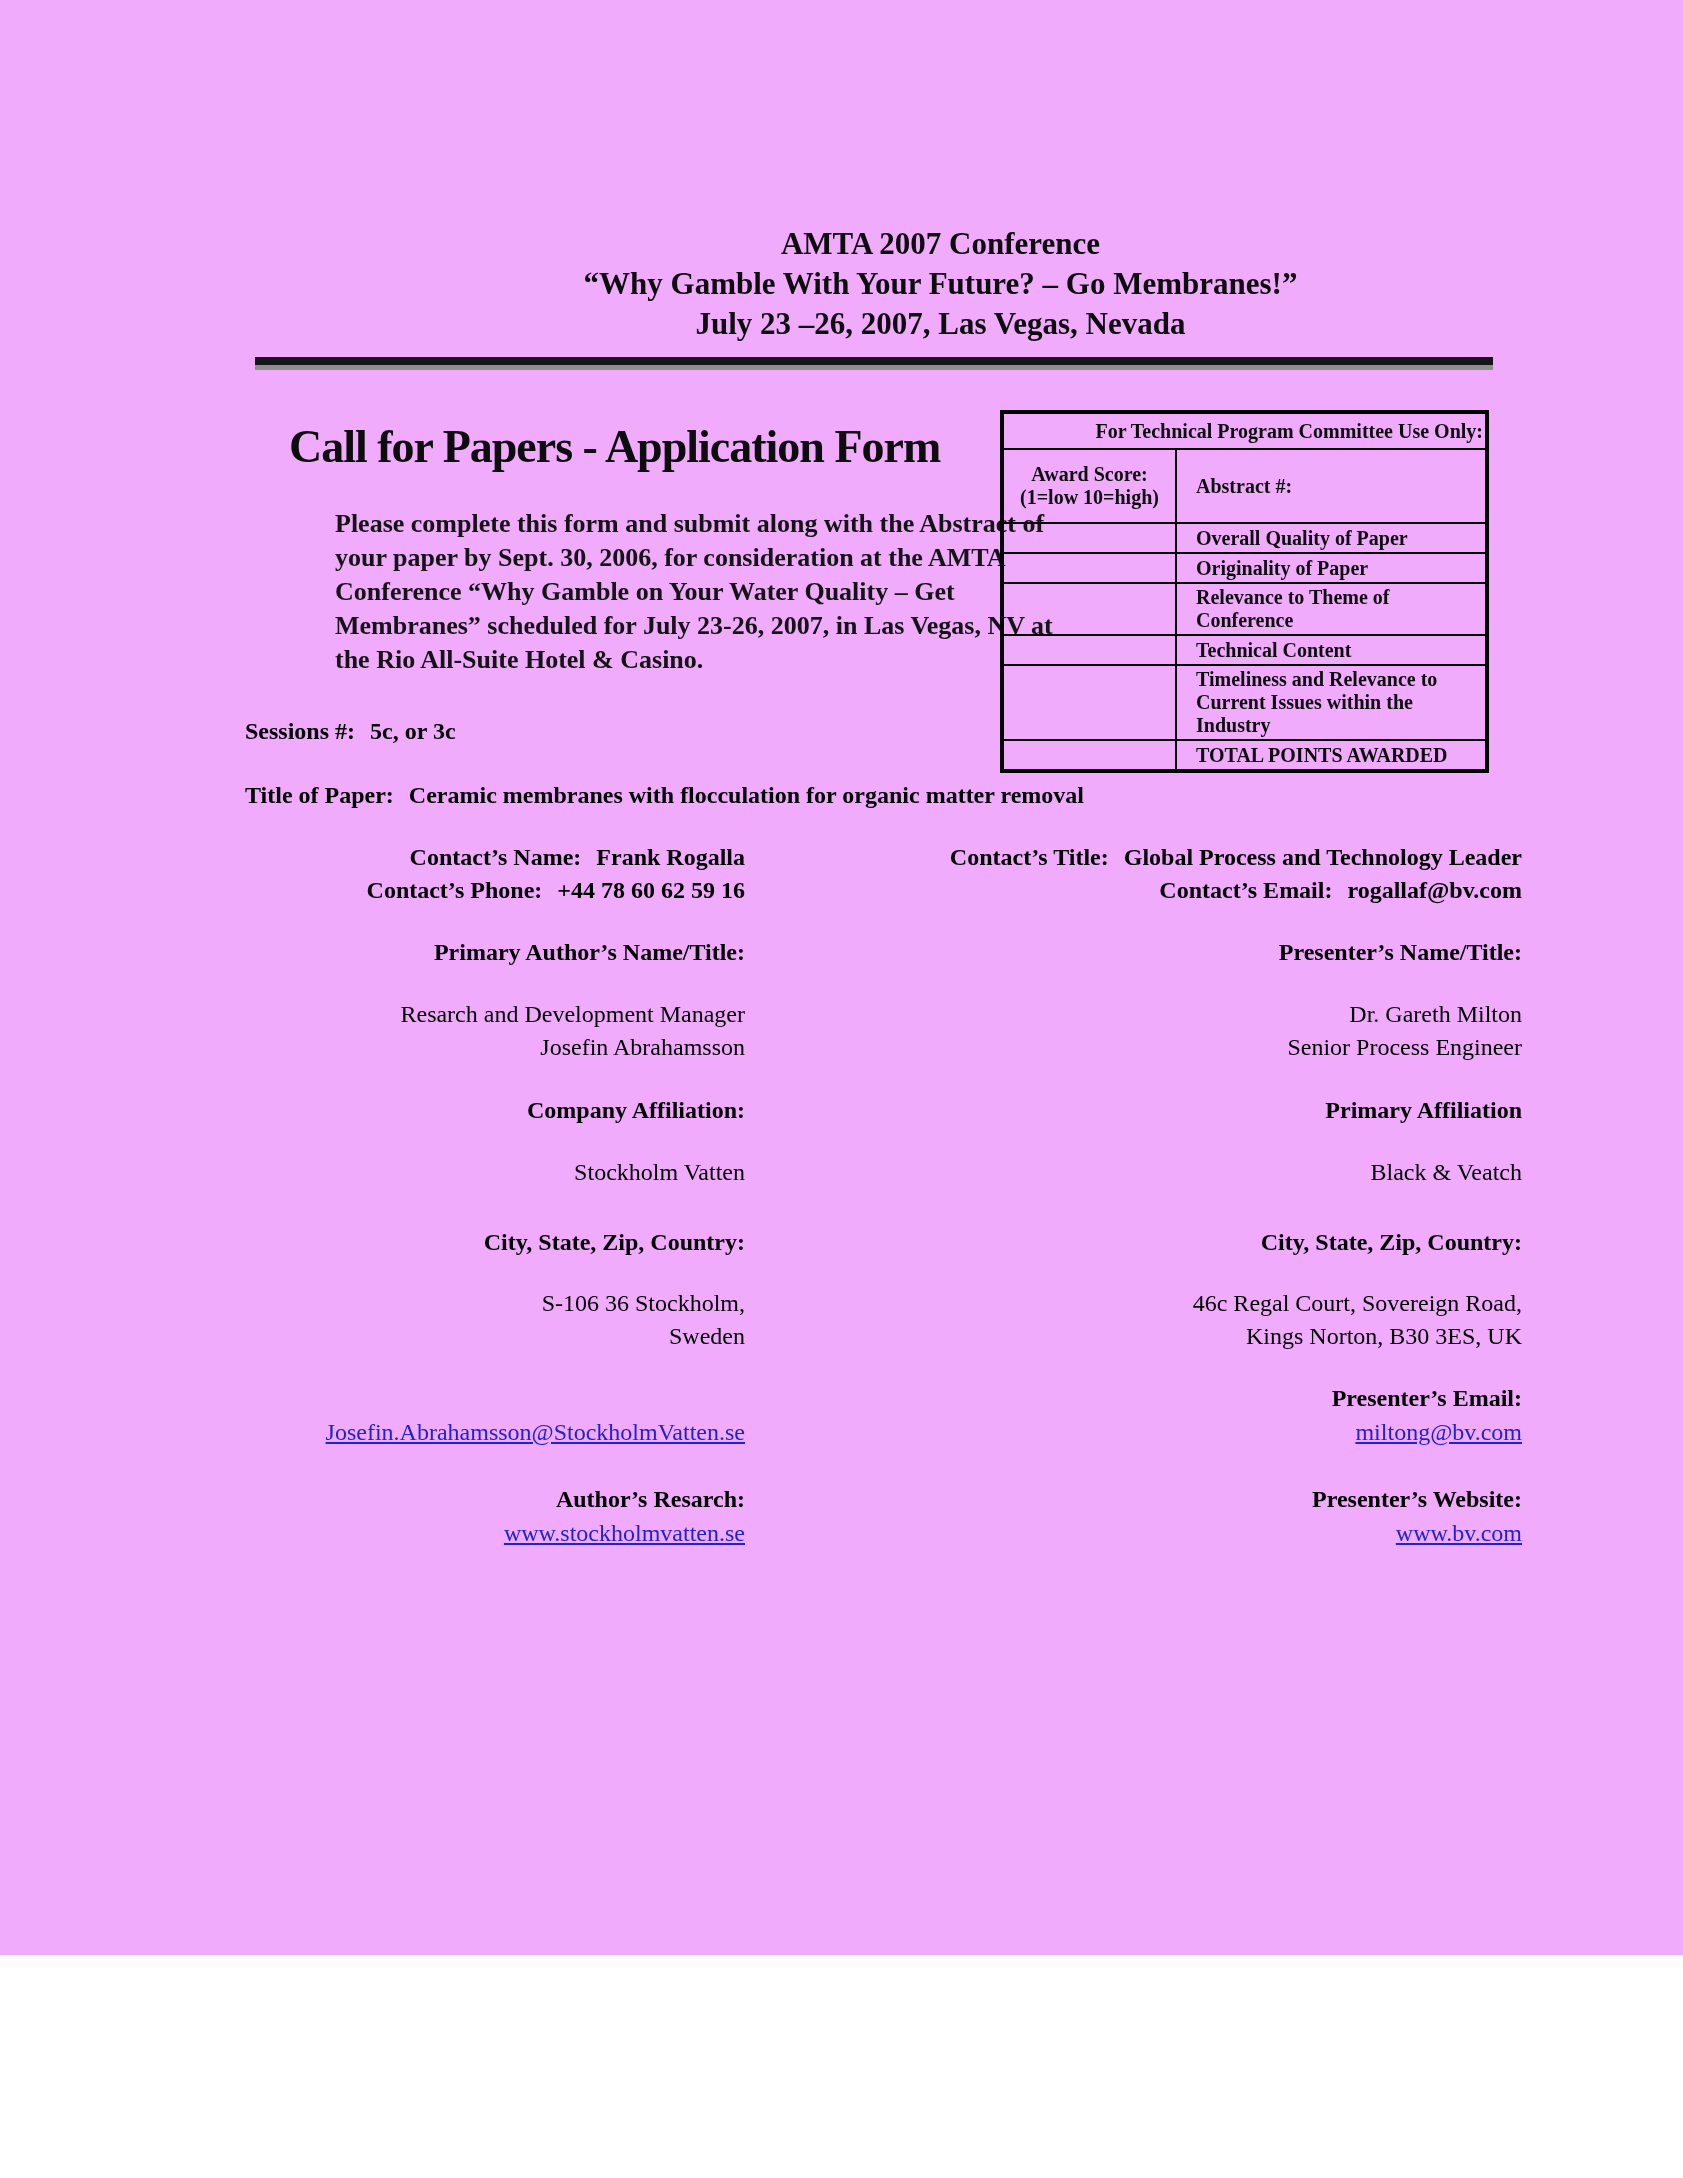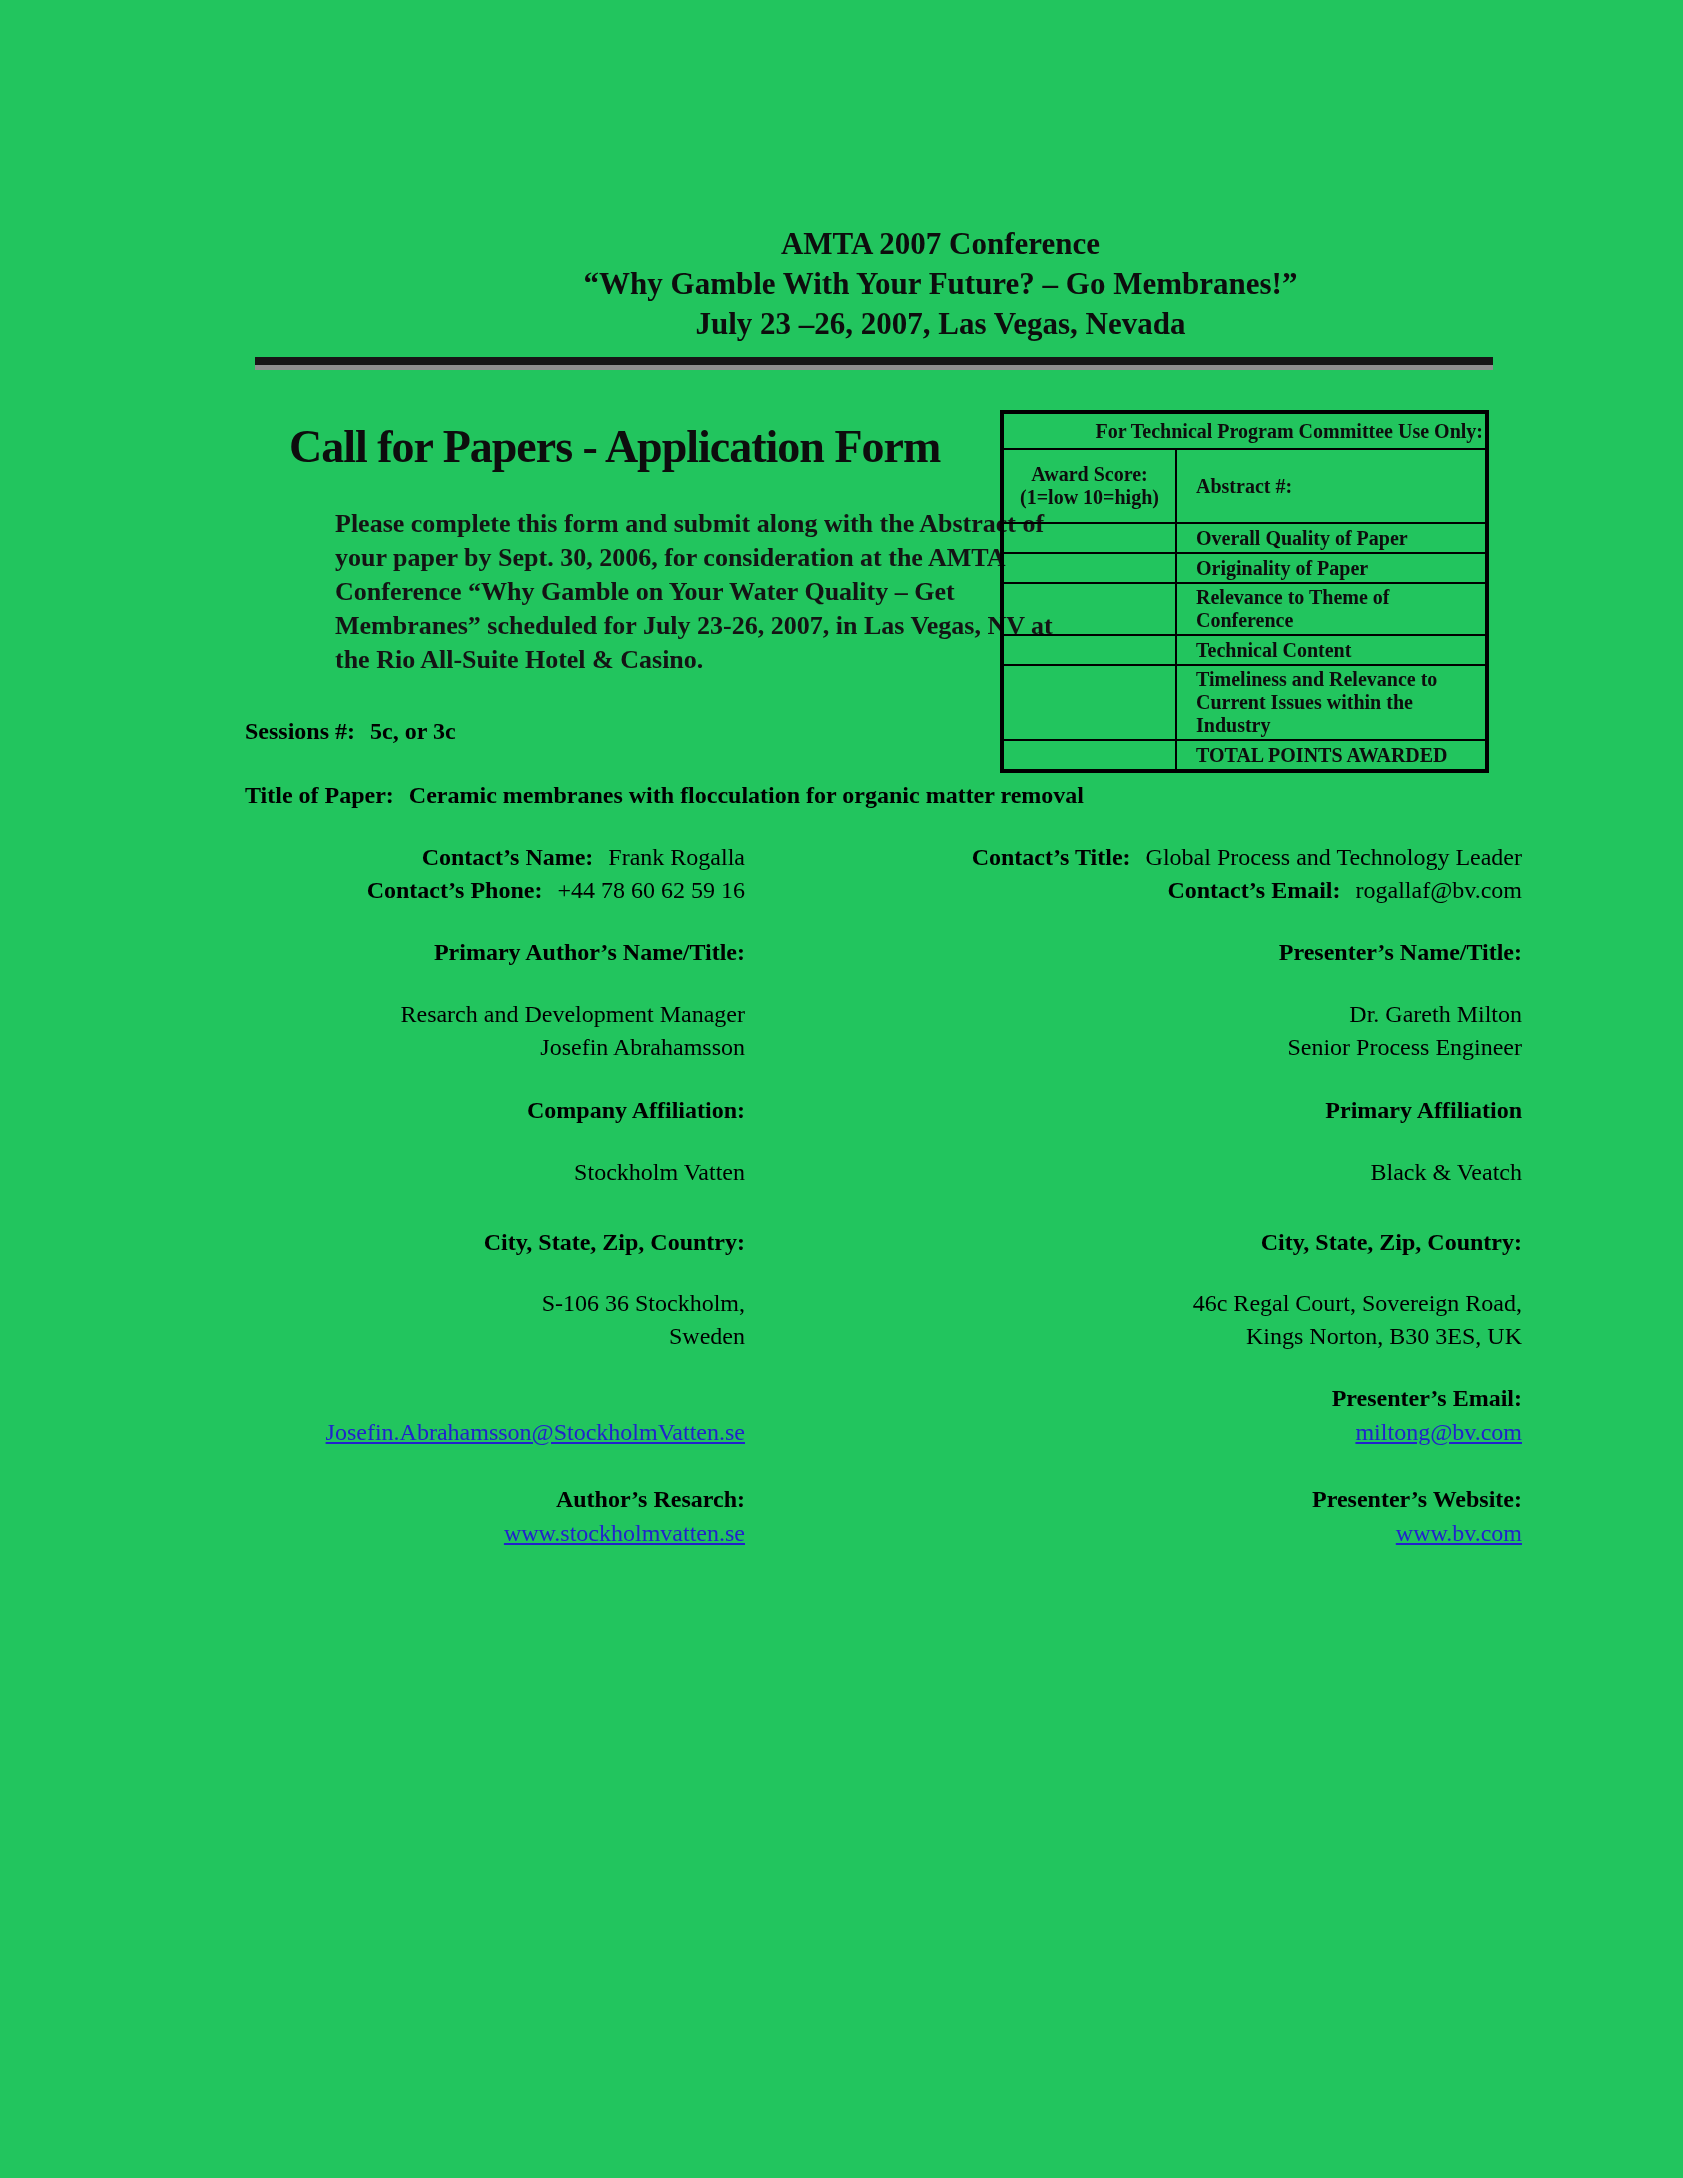--- a/index.html
+++ b/index.html
@@ -5,22 +5,22 @@
   html, body {
     margin: 0;
     padding: 0;
     background: #ffffff;
     font-family: "Liberation Serif", "DejaVu Serif", serif;
     color: #000000;
   }
   .page {
     position: relative;
     width: 1683px;
-    height: 2178px;
-    background: #22c55e;
+    height: 1955px;
+    background: #f0abfc;
     overflow: hidden;
   }
 
   
   .conf-header {
     position: absolute;
     top: 224px;
     left: 396px;
     width: 1089px;
     text-align: center;
@@ -104,21 +104,21 @@
     width: 1277px;
     display: flex;
     font-size: 24px;
     line-height: 33px;
     text-align: right;
   }
   .col-l { flex: 0 0 500px; width: 500px; }
   .col-r { flex: 1 1 auto; }
   .lbl { font-weight: bold; }
   .val { font-weight: normal; }
-  .lbl + .val { margin-left: 9px; }
+  .lbl + .val { margin-left: 9px; font-weight: bold; }
 
   a.doclink {
     color: var(--link-color, #2222cc);
     text-decoration: underline;
     cursor: pointer;
   }
 </style>
 </head>
 <body>
 

